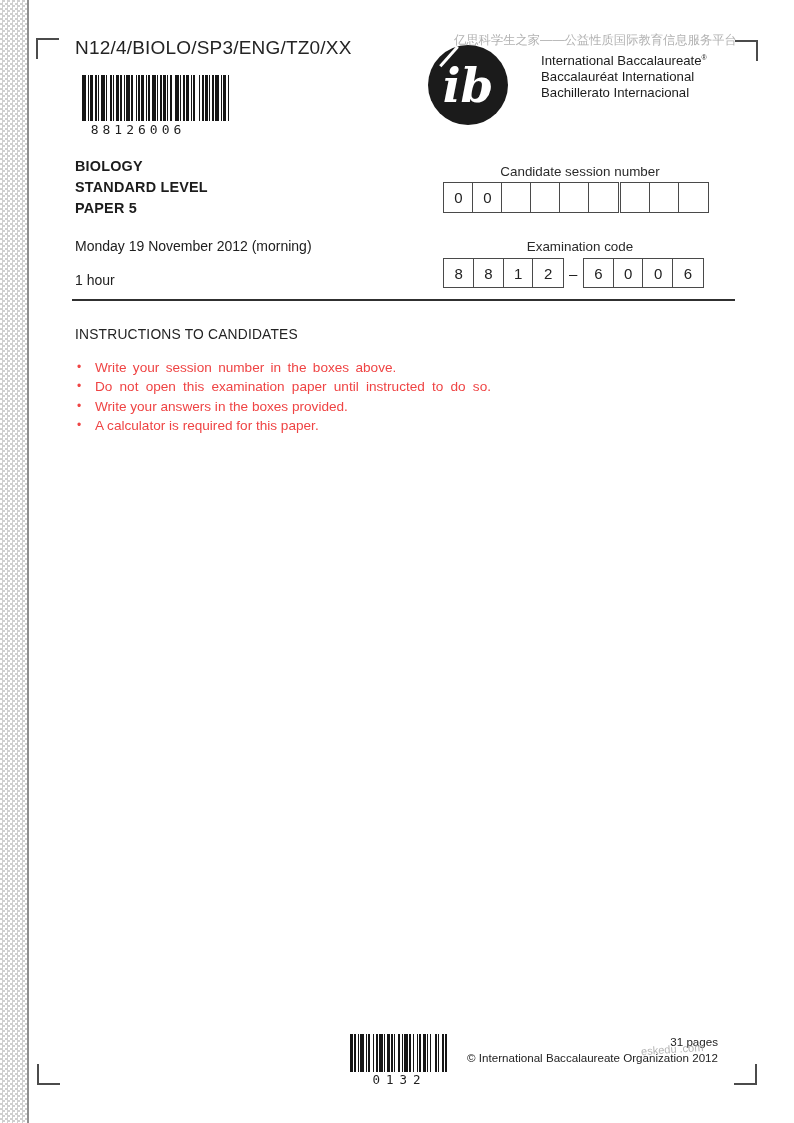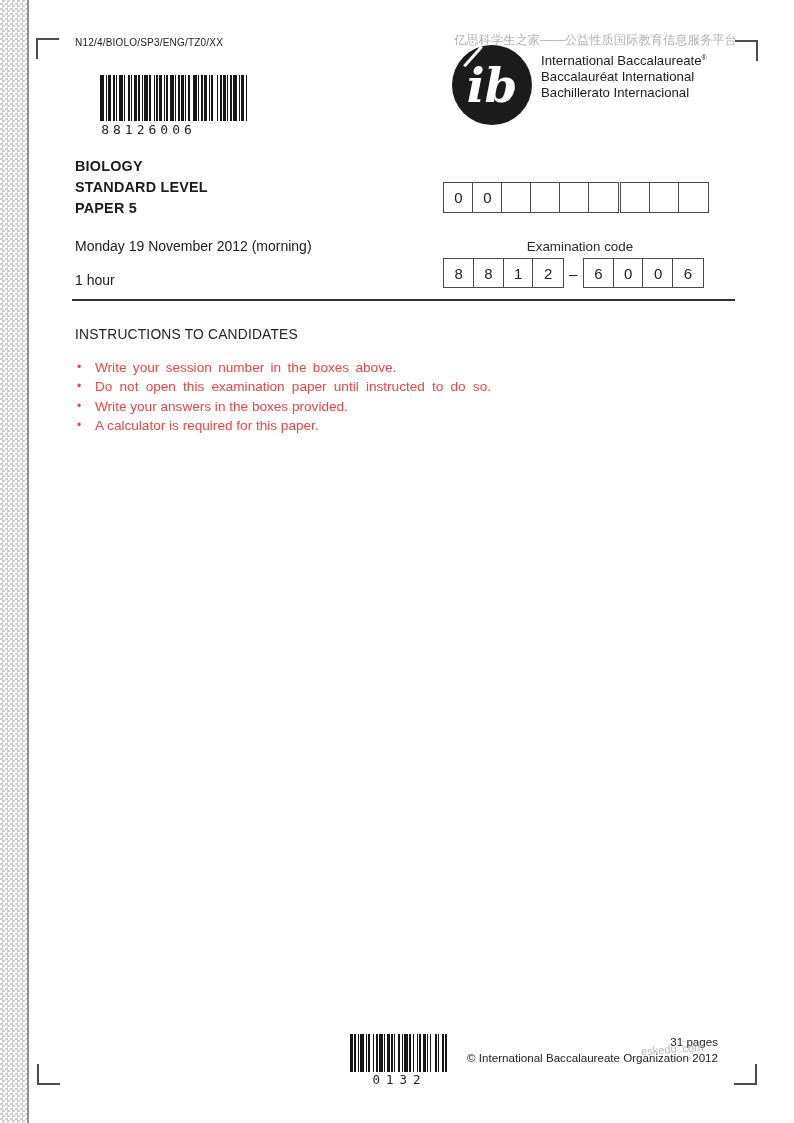--- a/index.html
+++ b/index.html
@@ -14,42 +14,42 @@
     background-size:5px 5px;
     border-right:2px solid #8f8f8f;
   }
   
   .mark{position:absolute; width:21px; height:19px;}
   .mark.tl{left:36px; top:38px; border-top:2.4px solid #4b4b4b; border-left:2.4px solid #4b4b4b;}
   .mark.tr{left:735px; top:40px; border-top:2.4px solid #4b4b4b; border-right:2.4px solid #4b4b4b;}
   .mark.bl{left:37px; top:1064px; border-bottom:2.4px solid #4b4b4b; border-left:2.4px solid #4b4b4b;}
   .mark.br{left:734px; top:1064px; border-bottom:2.4px solid #4b4b4b; border-right:2.4px solid #4b4b4b;}
 
-  .paper-code{position:absolute; left:75px; top:37px; font-size:10px; color:#242424; letter-spacing:.2px;}
+  .paper-code{position:absolute; left:75px; top:37px; font-size:19px; color:#242424; letter-spacing:.2px;}
 
   .wm-top{position:absolute; left:454px; top:32px; font-size:12.3px; color:#b2b2b2; white-space:nowrap;}
 
   .ib-logo{
-    position:absolute; left:452px; top:45px; width:80px; height:80px;
+    position:absolute; left:428px; top:45px; width:80px; height:80px;
     background:#1b1b1b; border-radius:50%;
   }
   .ib-glyph{
     position:absolute; left:0; top:4px; width:80px; text-align:center;
     font-family:"DejaVu Serif", serif; font-style:italic; font-weight:bold;
     font-size:47px; color:#ffffff; line-height:74px;
   }
   .ib-slash{position:absolute; left:8px; top:10px; width:26px; height:3px; background:#fff; transform:rotate(-48deg);}
   .ib-names{position:absolute; left:541px; top:50px; font-size:13.2px; line-height:15.8px; color:#1c1c1c; white-space:nowrap;}
   .ib-names sup{font-size:7px;}
 
   .barcode{position:absolute;}
   .barcode .bars{display:flex; overflow:hidden;}
   .barcode .bars span{flex:0 0 auto; height:100%; display:block;}
   .barcode .num{text-align:center; font-family:"DejaVu Sans Mono", monospace; color:#1f1f1f;}
-  .barcode-top{left:100px; top:75px; width:121px;}
+  .barcode-top{left:82px; top:75px; width:136px;}
   .barcode-top .bars{width:147px; height:46px;}
   .barcode-top .num{font-size:13px; letter-spacing:4px; margin-top:1px; padding-right:24px;}
   .barcode-bottom{left:350px; top:1034px; width:99px;}
   .barcode-bottom .bars{width:99px; height:38px;}
   .barcode-bottom .num{font-size:12.5px; letter-spacing:6px; margin-top:0;}
 
   .title-block{position:absolute; left:75px; top:156px; font-weight:bold; font-size:14.4px; line-height:21px; color:#1c1c1c; letter-spacing:.2px;}
 
   .boxes-label{position:absolute; width:280px; text-align:center; font-size:13.4px; color:#2a2a2a;}
   .session-label{left:440px; top:164px;}
@@ -196,20 +196,21 @@
       </div>
     <div class="num">88126006</div>
   </div>
 
   <div class="title-block">
     <div>BIOLOGY</div>
     <div>STANDARD LEVEL</div>
     <div>PAPER 5</div>
   </div>
 
+  <div class="boxes-label session-label">Candidate session number</div>
   <div class="cellrow session-row">
       <div class="cell">0</div>
       <div class="cell">0</div>
       <div class="cell"></div>
       <div class="cell"></div>
       <div class="cell"></div>
       <div class="cell"></div>
       <div class="cell sep"></div>
       <div class="cell"></div>
       <div class="cell"></div>

